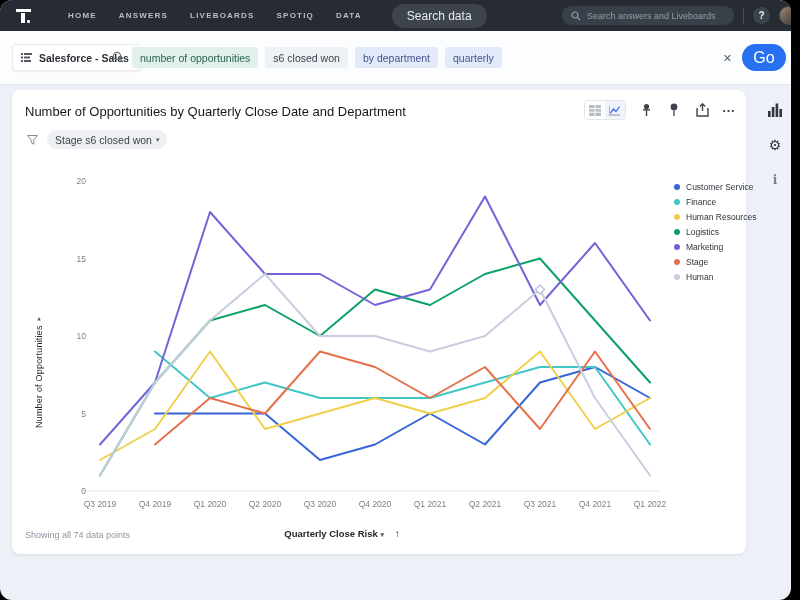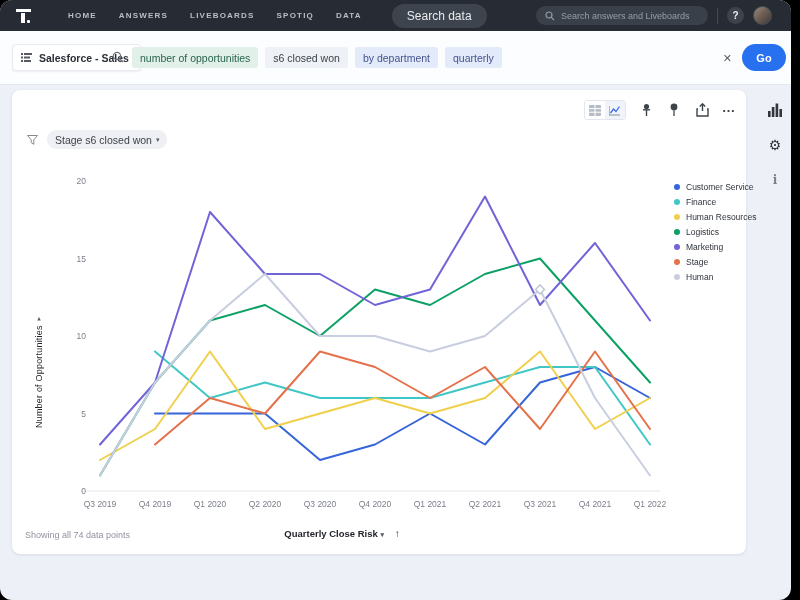--- a/index.html
+++ b/index.html
@@ -8,38 +8,38 @@
 
   
   .topnav { position:absolute; top:0; left:0; width:800px; height:31px; background:#262b34; display:flex; align-items:center; }
   .nav-left { display:flex; align-items:center; gap:20px; padding-left:14px; }
   .logo { width:20px; height:18px; position:relative; margin-right:14px; }
   .logo .bar-h { position:absolute; left:2px; top:2px; width:15px; height:3px; background:#fff; }
   .logo .bar-v { position:absolute; left:7px; top:6px; width:4px; height:10px; background:#fff; }
   .logo .dot { position:absolute; left:13px; top:13px; width:3px; height:3px; background:#fff; border-radius:1px; }
   .nav-item { font-size:8px; font-weight:bold; letter-spacing:1.2px; color:#b9bec7; cursor:pointer; text-transform:uppercase; }
   .search-data-btn { margin-left:10px; background:#3e444e; color:#e8eaee; font-size:12px; padding:5px 15px; border-radius:12px; cursor:pointer; }
-  .nav-right { position:absolute; right:28px; top:0; height:31px; display:flex; align-items:center; gap:9px; }
+  .nav-right { position:absolute; right:2px; top:0; height:31px; display:flex; align-items:center; gap:9px; }
   .global-search { width:172px; height:19px; background:#394049; border-radius:10px; display:flex; align-items:center; gap:6px; padding:0 9px; color:#969da6; font-size:9px; }
   .nav-divider { width:1px; height:16px; background:#454a53; }
   .help-btn { width:17px; height:17px; border-radius:50%; background:#3c434d; color:#eceff2; font-size:10px; font-weight:bold; display:flex; align-items:center; justify-content:center; cursor:pointer; }
   .avatar { width:19px; height:19px; border-radius:50%; background:linear-gradient(135deg,#a08a7a 0%,#6e5f55 45%,#3c3a38 100%); border:1px solid #4a5058; cursor:pointer; }
 
   
   .subbar { position:absolute; top:31px; left:0; width:800px; height:54px; background:#fcfdff; border-bottom:1px solid #e6e8f0; }
   .source-box { position:absolute; left:12px; top:13px; height:27px; padding:0 11px 0 8px; background:#fff; border:1px solid #e9ebf1; box-shadow:0 1px 2px rgba(25,30,50,.07); border-radius:4px; display:flex; align-items:center; gap:7px; cursor:pointer; }
   .source-box span { font-size:10.5px; font-weight:bold; color:#2b2f36; }
   .search-mag { position:absolute; left:112px; top:20px; }
   .tokens { position:absolute; left:132px; top:16px; display:flex; gap:7px; }
   .token { height:21px; display:flex; align-items:center; padding:0 8px; border-radius:3px; font-size:10.5px; cursor:pointer; white-space:nowrap; }
   .tok-measure { background:#e1f1ea; color:#29634e; }
   .tok-value { background:#eef1f5; color:#3c424a; }
   .tok-attr { background:#e3eafa; color:#44548f; }
   .clear-x { position:absolute; right:68px; top:22px; font-size:11px; color:#5a5f66; cursor:pointer; line-height:1; }
-  .go-btn { position:absolute; right:14px; top:13px; width:44px; height:27px; background:#2770ef; border-radius:14px; color:#fff; font-size:11px; font-weight:bold; display:flex; align-items:center; justify-content:center; cursor:pointer; }
+  .go-btn { position:absolute; right:14px; top:13px; width:44px; height:27px; background:#2770ef; border-radius:14px; color:#fff; font-size:16px; font-weight:normal; display:flex; align-items:center; justify-content:center; cursor:pointer; }
 
   
   .card { position:absolute; left:12px; top:90px; width:734px; height:464px; background:#fff; border-radius:8px; box-shadow:0 1px 3px rgba(20,25,45,.10); }
   .card-title { position:absolute; left:13px; top:14px; font-size:13px; font-weight:500; color:#15181e; }
   .toolbar { position:absolute; right:10px; top:10px; display:flex; gap:12px; align-items:center; }
   .toggle-group { display:flex; border:1px solid #e3e6ec; border-radius:3px; overflow:hidden; }
   .toggle-cell { width:20px; height:18px; display:flex; align-items:center; justify-content:center; cursor:pointer; background:#fff; }
   .toggle-cell.sel { background:#f0f3fa; }
   .tool-ic { cursor:pointer; display:flex; align-items:center; justify-content:center; width:16px; height:16px; }
   .more-dots { font-size:13px; color:#3f444b; font-weight:bold; letter-spacing:1px; cursor:pointer; }
@@ -121,20 +121,21 @@
         <div class="token tok-measure">number of opportunities</div>
         <div class="token tok-value">s6 closed won</div>
         <div class="token tok-attr">by department</div>
         <div class="token tok-attr">quarterly</div>
       </div>
     <div class="clear-x">✕</div>
     <div class="go-btn">Go</div>
   </div>
 
   <div class="card">
+    <div class="card-title">Number of Opportunities by Quarterly Close Date and Department</div>
 
     <div class="toolbar">
       <div class="toggle-group">
         <div class="toggle-cell">
           <svg width="12" height="11" viewBox="0 0 12 11">
             <rect x="0" y="0" width="12" height="11" rx="1" fill="#b7bdc6"></rect>
             <line x1="0" y1="3.6" x2="12" y2="3.6" stroke="#fff" stroke-width="1"></line>
             <line x1="0" y1="7.2" x2="12" y2="7.2" stroke="#fff" stroke-width="1"></line>
             <line x1="6" y1="0" x2="6" y2="11" stroke="#fff" stroke-width="1"></line>
           </svg>

